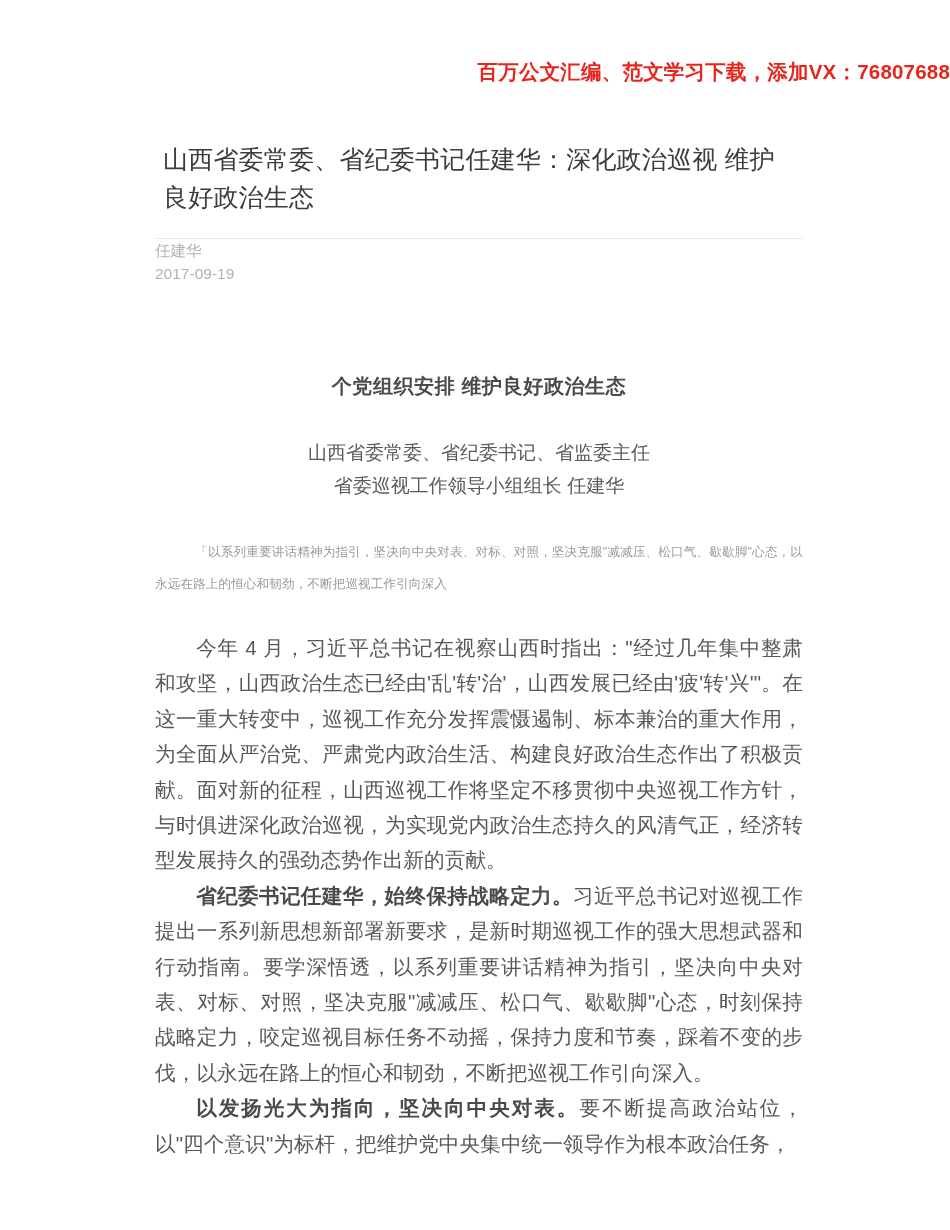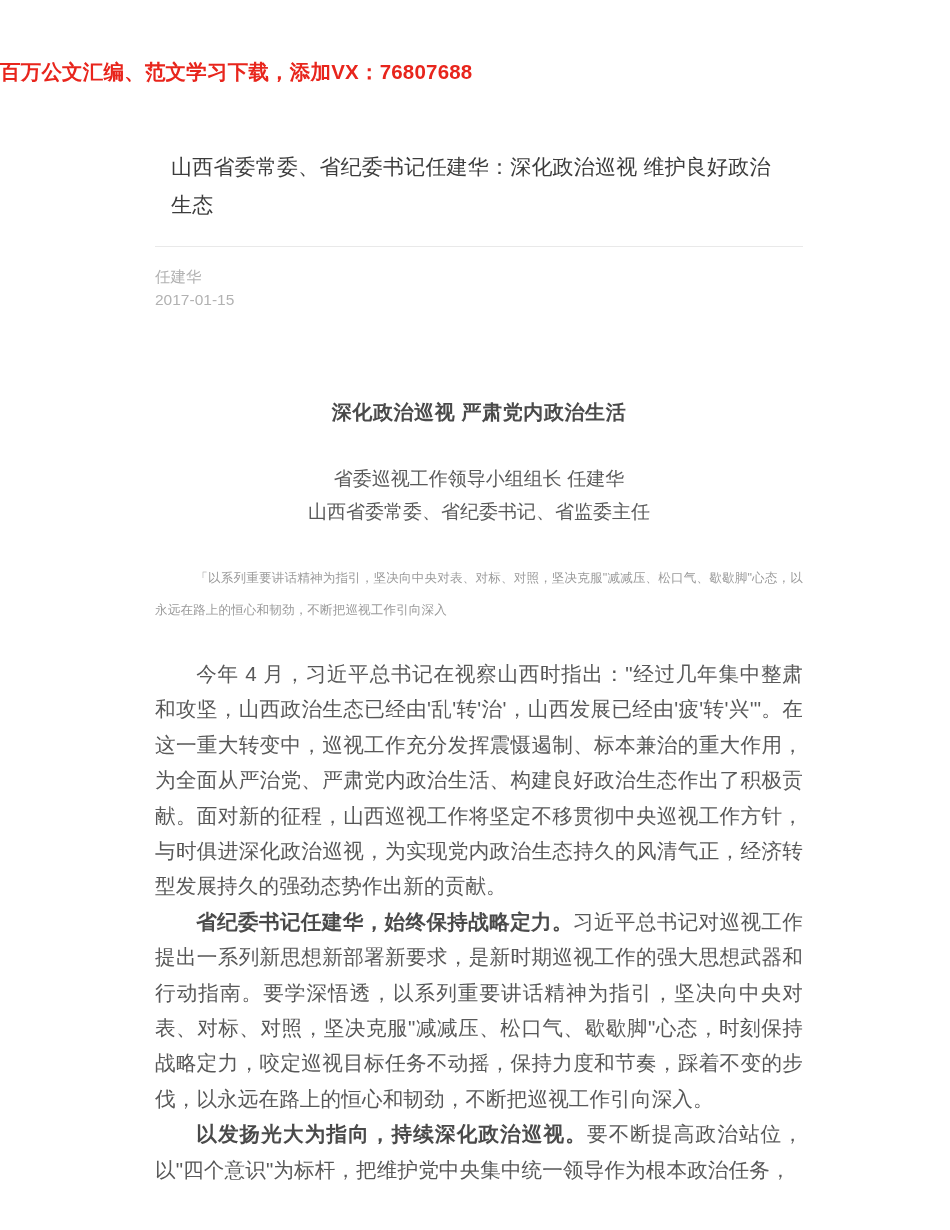--- a/index.html
+++ b/index.html
@@ -22,54 +22,53 @@
     height: 1230px;
     background: #ffffff;
   }
 
   
   .promo-banner {
     position: absolute;
     top: 58px;
     left: 0;
     width: 950px;
-    text-align: left;
+    text-align: right;
     color: #e8251c;
     font-size: 20.5px;
     font-weight: 700;
     letter-spacing: 0.2px;
     white-space: nowrap;
   }
 
   
   .content {
     position: absolute;
     left: 155px;
     top: 132px;
     width: 648px;
   }
 
   .doc-title {
-    font-size: 21px;
+    font-size: 25px;
     line-height: 38px;
     color: #3c3c3c;
     font-weight: 400;
-    margin: 16px;
+    margin: 8px;
     letter-spacing: 0.2px;
   }
 
   .divider {
     margin-top: 22px;
     border-top: 1px solid #e9e9e9;
     width: 648px;
     height: 0;
   }
 
   .meta {
-    margin-top: 18px;
     color: #b2b2b2;
     font-size: 15.5px;
     line-height: 23px;
   }
   .meta-author { display: block; }
   .meta-date  { display: block; }
 
   
   .article {
     margin-top: 88px;
@@ -127,43 +126,43 @@
   <div class="promo-banner">百万公文汇编、范文学习下载，添加VX：76807688</div>
 
   <div class="content">
 
     <h1 class="doc-title">山西省委常委、省纪委书记任建华：深化政治巡视 维护良好政治生态</h1>
 
     <div class="divider"></div>
 
     <div class="meta">
       <span class="meta-author">任建华</span>
-      <span class="meta-date">2017-01-15</span>
+      <span class="meta-date">2017-09-19</span>
     </div>
 
     <div class="article">
 
-      <div class="article-heading">深化政治巡视 严肃党内政治生活</div>
+      <div class="article-heading">个党组织安排 维护良好政治生态</div>
 
       <div class="byline">
+        <span class="byline-line">山西省委常委、省纪委书记、省监委主任</span>
         <span class="byline-line">省委巡视工作领导小组组长 任建华</span>
-        <span class="byline-line">山西省委常委、省纪委书记、省监委主任</span>
       </div>
 
       <div class="lead">
         <p class="indent-lead">「以系列重要讲话精神为指引，坚决向中央对表、对标、对照，坚决克服"减减压、松口气、歇歇脚"心态，以永远在路上的恒心和韧劲，不断把巡视工作引向深入</p>
       </div>
 
       <div class="body-text">
         <p>
           <b></b><span>今年 4 月，习近平总书记在视察山西时指出："经过几年集中整肃和攻坚，山西政治生态已经由'乱'转'治'，山西发展已经由'疲'转'兴'"。在这一重大转变中，巡视工作充分发挥震慑遏制、标本兼治的重大作用，为全面从严治党、严肃党内政治生活、构建良好政治生态作出了积极贡献。面对新的征程，山西巡视工作将坚定不移贯彻中央巡视工作方针，与时俱进深化政治巡视，为实现党内政治生态持久的风清气正，经济转型发展持久的强劲态势作出新的贡献。</span>
         </p>
         <p>
           <b>省纪委书记任建华，始终保持战略定力。</b><span>习近平总书记对巡视工作提出一系列新思想新部署新要求，是新时期巡视工作的强大思想武器和行动指南。要学深悟透，以系列重要讲话精神为指引，坚决向中央对表、对标、对照，坚决克服"减减压、松口气、歇歇脚"心态，时刻保持战略定力，咬定巡视目标任务不动摇，保持力度和节奏，踩着不变的步伐，以永远在路上的恒心和韧劲，不断把巡视工作引向深入。</span>
         </p>
         <p>
-          <b>以发扬光大为指向，持续深化政治巡视。</b><span>要不断提高政治站位，以"四个意识"为标杆，把维护党中央集中统一领导作为根本政治任务，</span>
+          <b>以发扬光大为指向，坚决向中央对表。</b><span>要不断提高政治站位，以"四个意识"为标杆，把维护党中央集中统一领导作为根本政治任务，</span>
         </p>
       </div>
 
     </div>
   </div>
 </div>
 
 </body></html>

